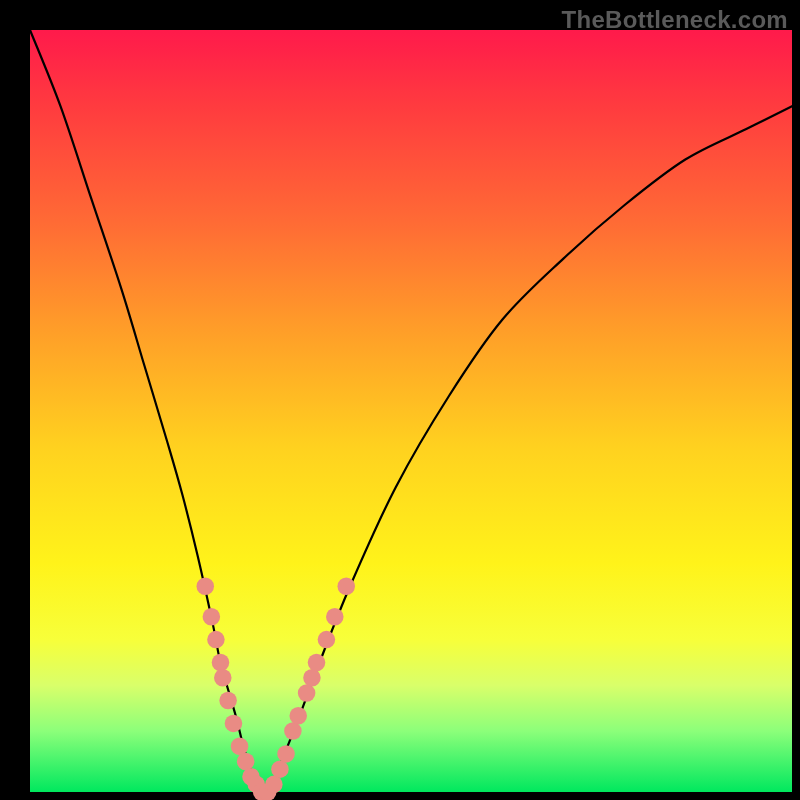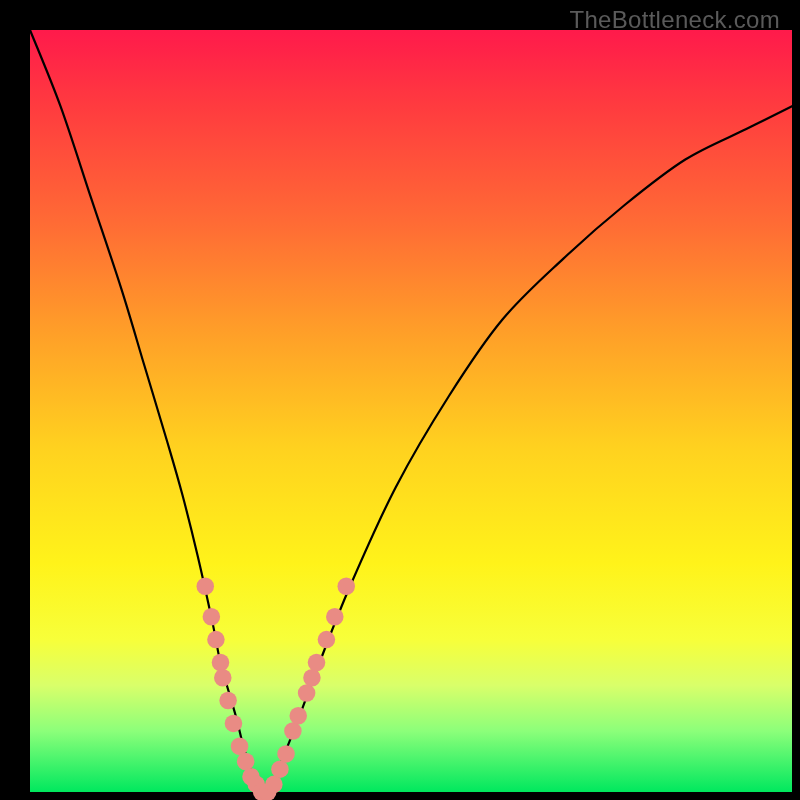--- a/index.html
+++ b/index.html
@@ -32,24 +32,24 @@
       #fff31a 70%,
       #f7ff3a 80%,
       #d9ff6a 86%,
       #8cff7a 92%,
       #00e85e 100%
     );
   }
   .watermark {
     position: absolute;
     top: 6px;
-    right: 20px;
+    right: 12px;
     color: #5a5a5a;
     font-size: 24px;
-    font-weight: 400;
+    font-weight: 700;
     letter-spacing: 0.3px;
     user-select: none;
   }
   svg.curve {
     position: absolute;
     left: 0;
     top: 0;
     width: 762px;
     height: 762px;
     overflow: visible;

